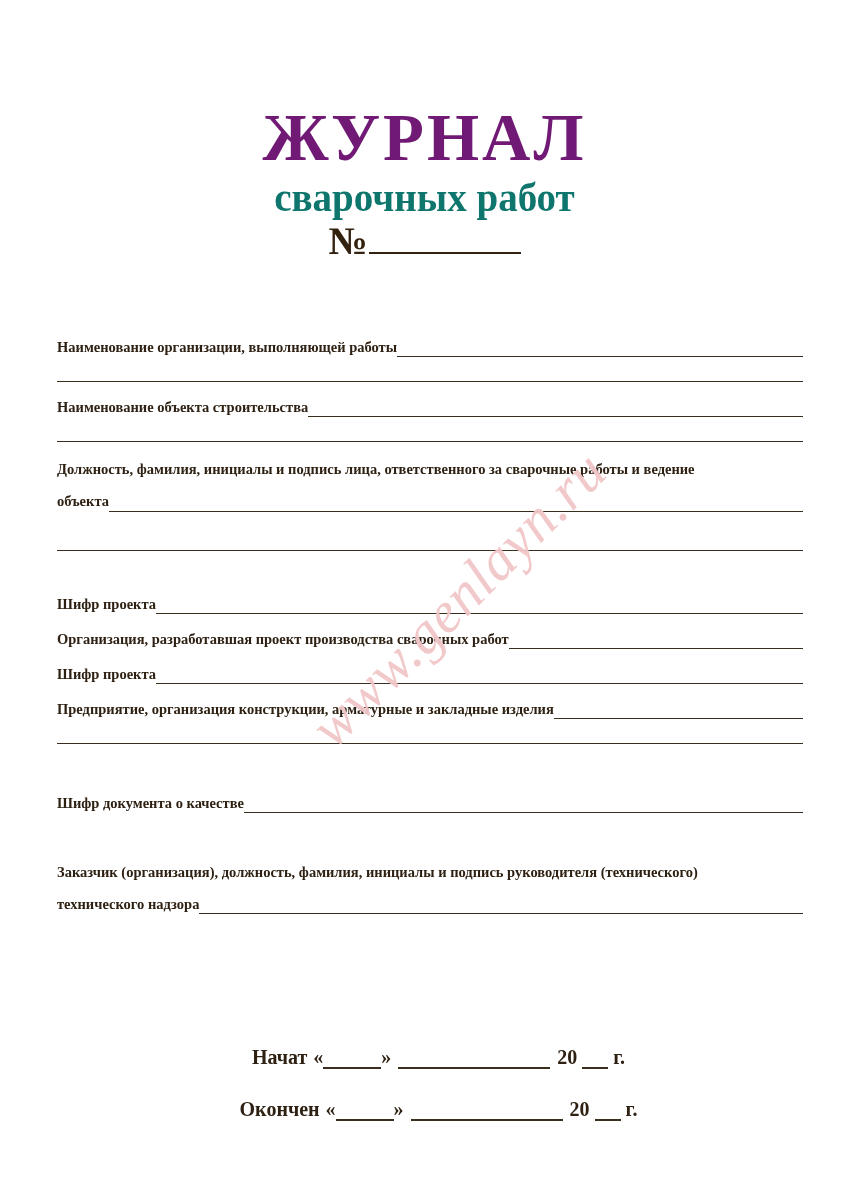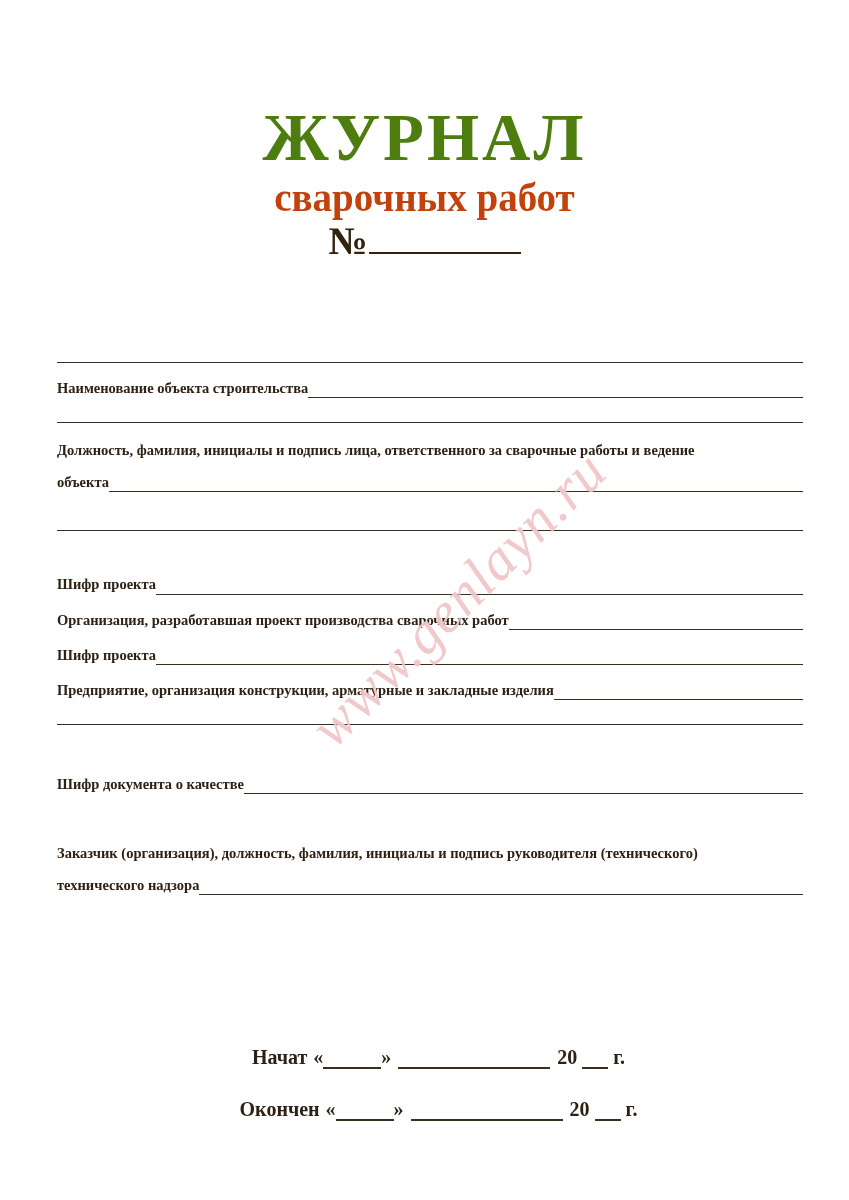--- a/index.html
+++ b/index.html
@@ -53,28 +53,28 @@
     top: 104px;
     width: 849px;
     text-align: center;
     z-index: 2;
   }
   .title-main {
     font-size: 67px;
     font-weight: 700;
     letter-spacing: 3px;
     line-height: 1;
-    color: #4d7c0f;
+    color: #701a75;
     margin: 0;
   }
   .title-sub {
     font-size: 39px;
     font-weight: 700;
     line-height: 1.08;
-    color: #c2410c;
+    color: #0f766e;
     margin: 6px 0 0 0;
   }
   .title-no-row {
     margin: 2px 0 0 0;
     display: flex;
     justify-content: center;
     align-items: flex-end;
   }
   .title-no {
     font-size: 39px;
@@ -193,20 +193,24 @@
     <div class="title-main">ЖУРНАЛ</div>
     <div class="title-sub">сварочных работ</div>
     <div class="title-no-row">
       <span class="title-no">№</span>
       <span class="title-no-rule"></span>
     </div>
   </div>
 
   <div class="form">
 
+    <div class="field">
+      <span class="label">Наименование организации, выполняющей работы</span>
+      <span class="fill"></span>
+    </div>
     <div class="sp-24"></div>
     <div class="rule"></div>
 
     <div class="sp-16"></div>
 
     <div class="field">
       <span class="label">Наименование объекта строительства</span>
       <span class="fill"></span>
     </div>
     <div class="sp-24"></div>

